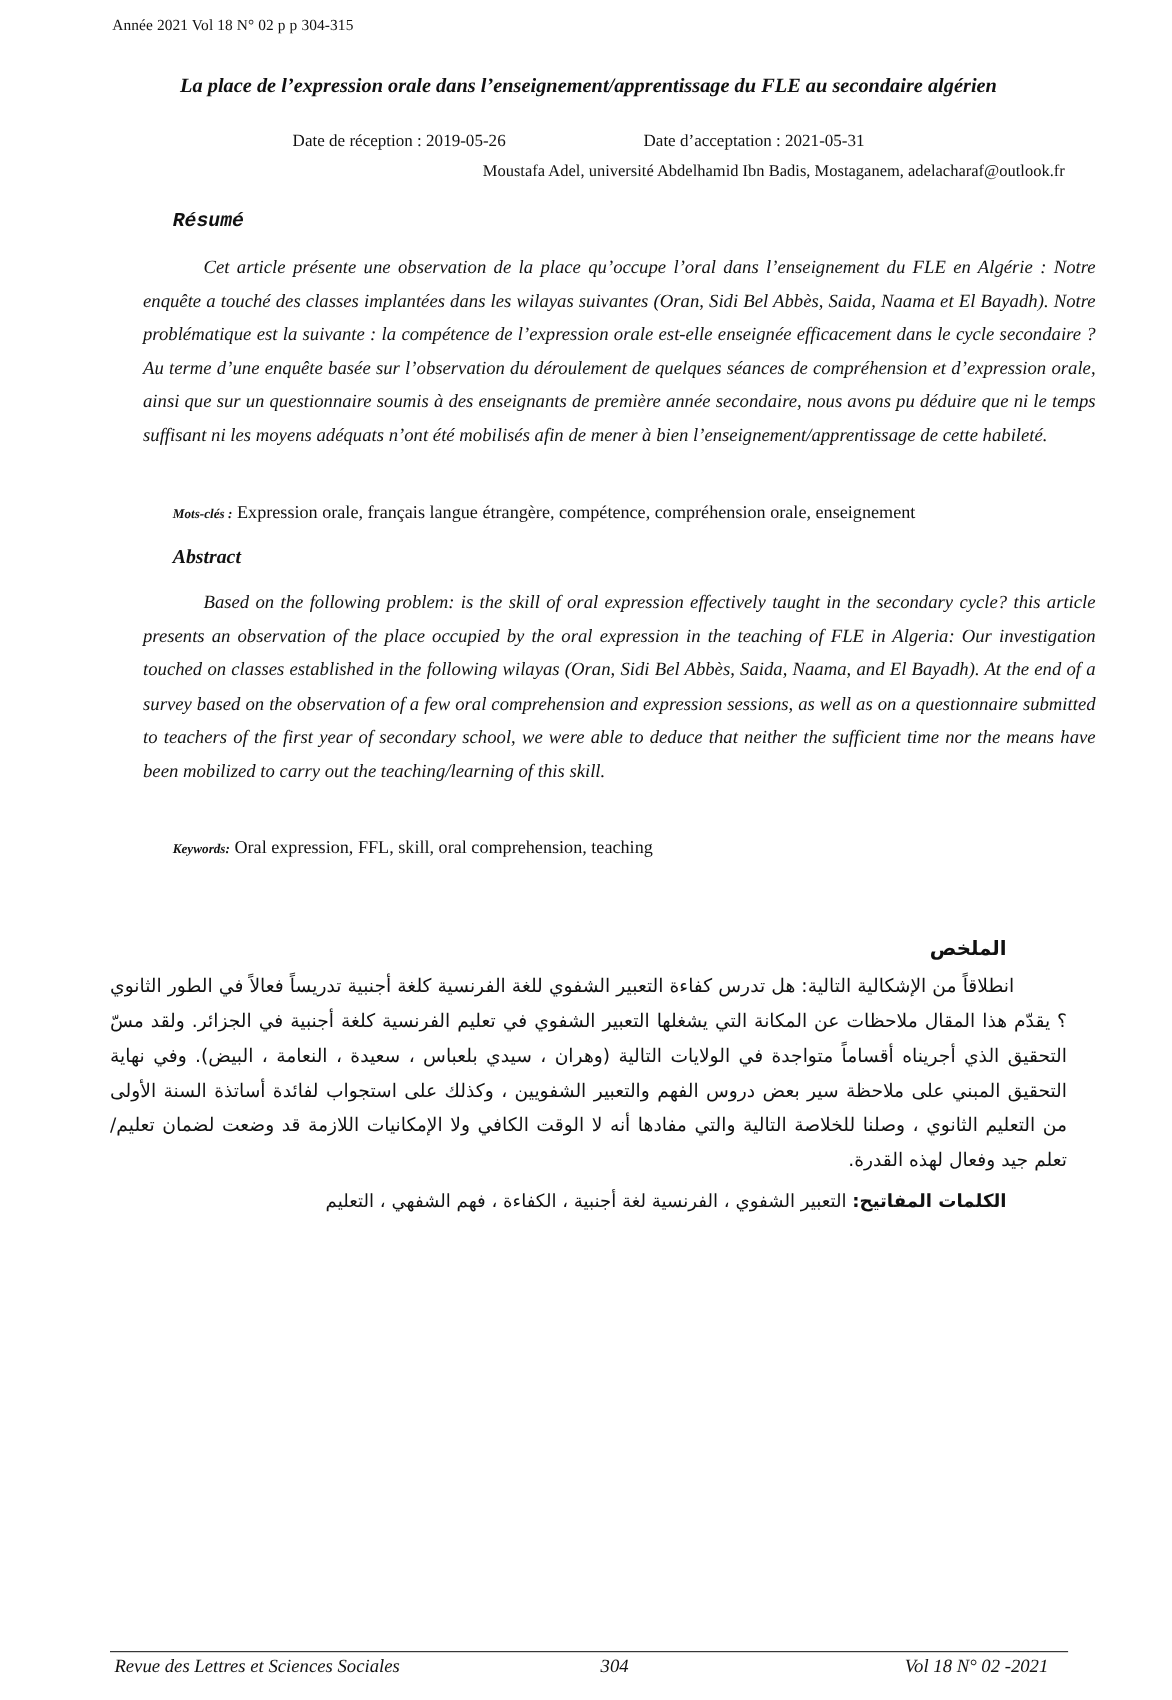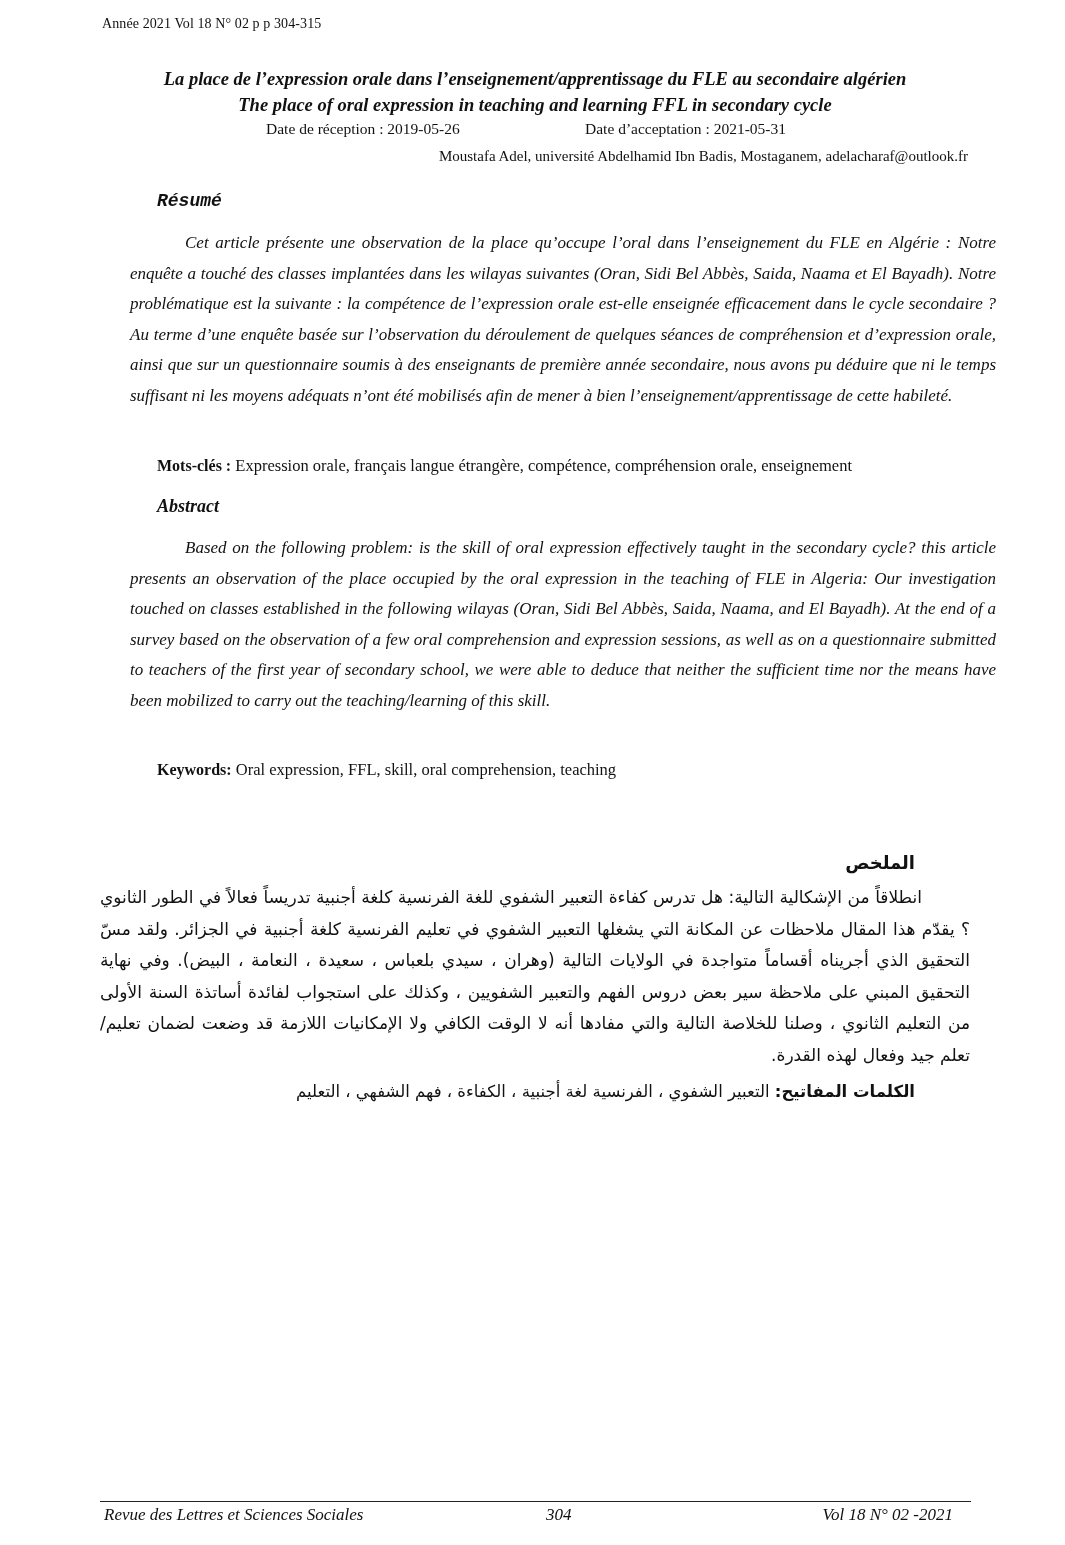--- a/index.html
+++ b/index.html
@@ -30,21 +30,21 @@
       font-size: 18px; font-family: "Liberation Serif", serif;
     }
     .para {
       position: absolute; left: 102px; width: 866px;
       font-style: italic; font-size: 17px; line-height: 30.6px; text-align: justify;
       text-indent: 55px; font-family: "Liberation Serif", serif; margin-left: 28px;
     }
     .kw {
       position: absolute; left: 157px; font-size: 16.5px;
     }
-    .kw .kw-label { font-weight: bold; font-size: 16px; }
+    .kw .kw-label { font-style: italic; font-weight: bold; font-size: 12px; }
     .ar-head {
       position: absolute; right: 150px; top: 852px; font-weight: bold; font-size: 18px;
       direction: rtl; font-family: "DejaVu Sans", sans-serif;
     }
     .ar-para {
       position: absolute; left: 100px; width: 870px; top: 882px;
       direction: rtl; text-align: justify; font-size: 17px; line-height: 31.5px;
       text-indent: 48px; font-family: "DejaVu Sans", sans-serif;
     }
     .ar-kw {
@@ -63,21 +63,20 @@
     .footer .page-num { position: absolute; left: 446px; }
     .footer .issue { position: absolute; right: 18px; }
   </style>
 </head>
 <body>
 
 <div class="running-head">Année 2021 Vol 18   N° 02 p p 304-315</div>
 
 <div class="title-block">
   <div class="title-fr">La place de l’expression orale dans l’enseignement/apprentissage du FLE au secondaire algérien</div>
-  <div class="title-en">The place of oral expression in teaching and learning FFL in secondary cycle</div>
 </div>
 
 <div class="dates">
   <span class="rec">Date de réception : 2019-05-26</span>
   <span class="acc">Date d’acceptation : 2021-05-31</span>
 </div>
 
 <div class="author">Moustafa Adel, université Abdelhamid Ibn Badis, Mostaganem, adelacharaf@outlook.fr</div>
 
 <div class="section-head" style="top:191px;font-family:Liberation Mono, monospace;">Résumé</div>

